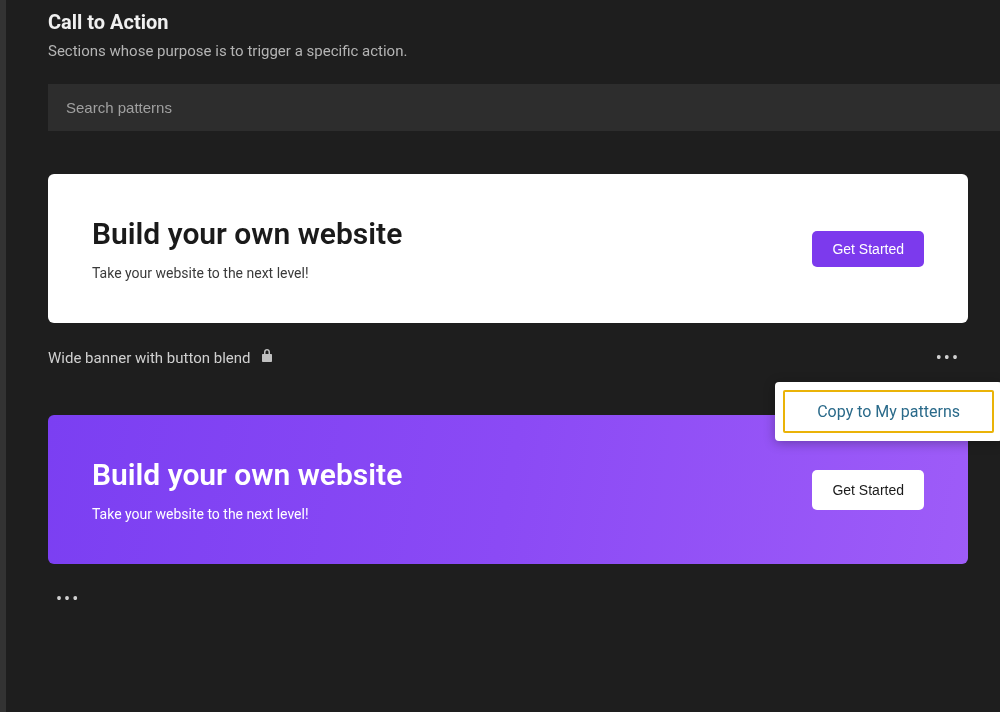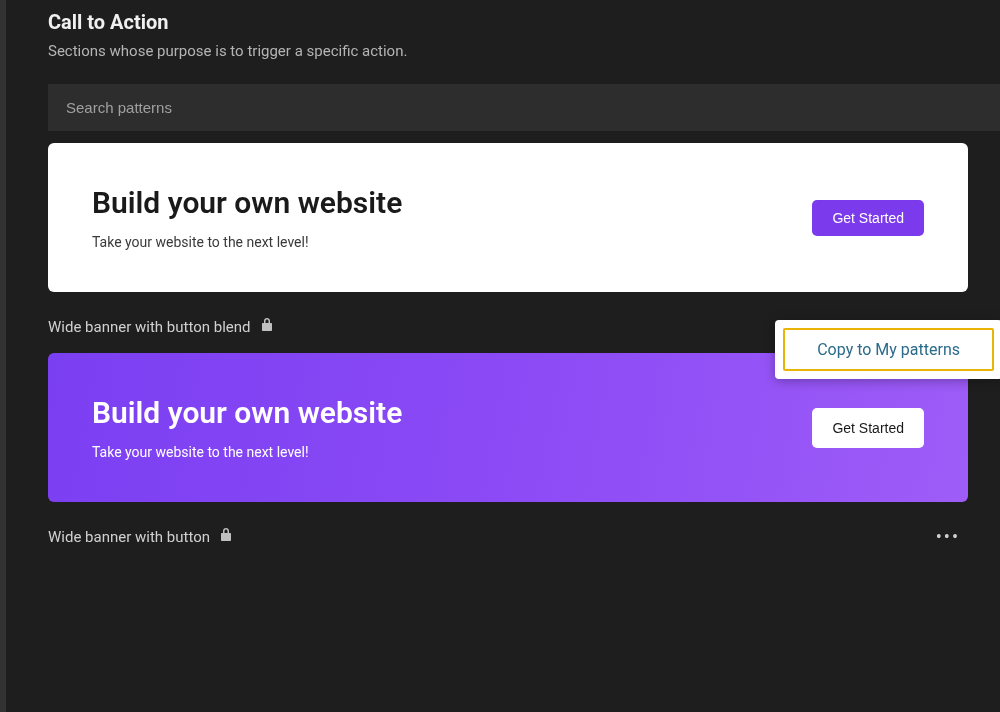--- a/index.html
+++ b/index.html
@@ -52,21 +52,21 @@
       padding: 15px 18px;
       width: 960px;
       outline: none;
     }
     
     .search-bar::placeholder {
       color: #a0a0a0;
     }
     
     .pattern-group {
-      margin-top: 12px;
+      margin-top: 43px;
     }
     
     .pattern-card {
       width: 920px;
       border-radius: 6px;
       padding: 42px 44px;
       display: flex;
       justify-content: space-between;
       align-items: center;
       position: relative;
@@ -229,25 +229,17 @@
       </div>
       <div class="pattern-card pattern-card-purple">
         <div class="pattern-text">
           <h2 class="card-title-white">Build your own website</h2>
           <p class="card-subtitle-white">Take your website to the next level!</p>
         </div>
         <button class="btn-white">Get Started</button>
       </div>
     </div>
     <div class="pattern-label-row">
-      <div class="pattern-label">
-        <span>Wide banner with button</span>
-        <span class="lock-icon">
-          <svg viewBox="0 0 12 14">
-              <path d="M6 0C4.3 0 3 1.3 3 3v2H2C1.4 5 1 5.4 1 6v6c0 .6.4 1 1 1h8c.6 0 1-.4 1-1V6c0-.6-.4-1-1-1H9V3c0-1.7-1.3-3-3-3zm0 1.5c.8 0 1.5.7 1.5 1.5v2h-3V3c0-.8.7-1.5 1.5-1.5z"></path>
-            </svg>
-        </span>
-      </div>
       <span class="more-btn">•••</span>
     </div>
   </div>
   
 </div>
 
 </body></html>

